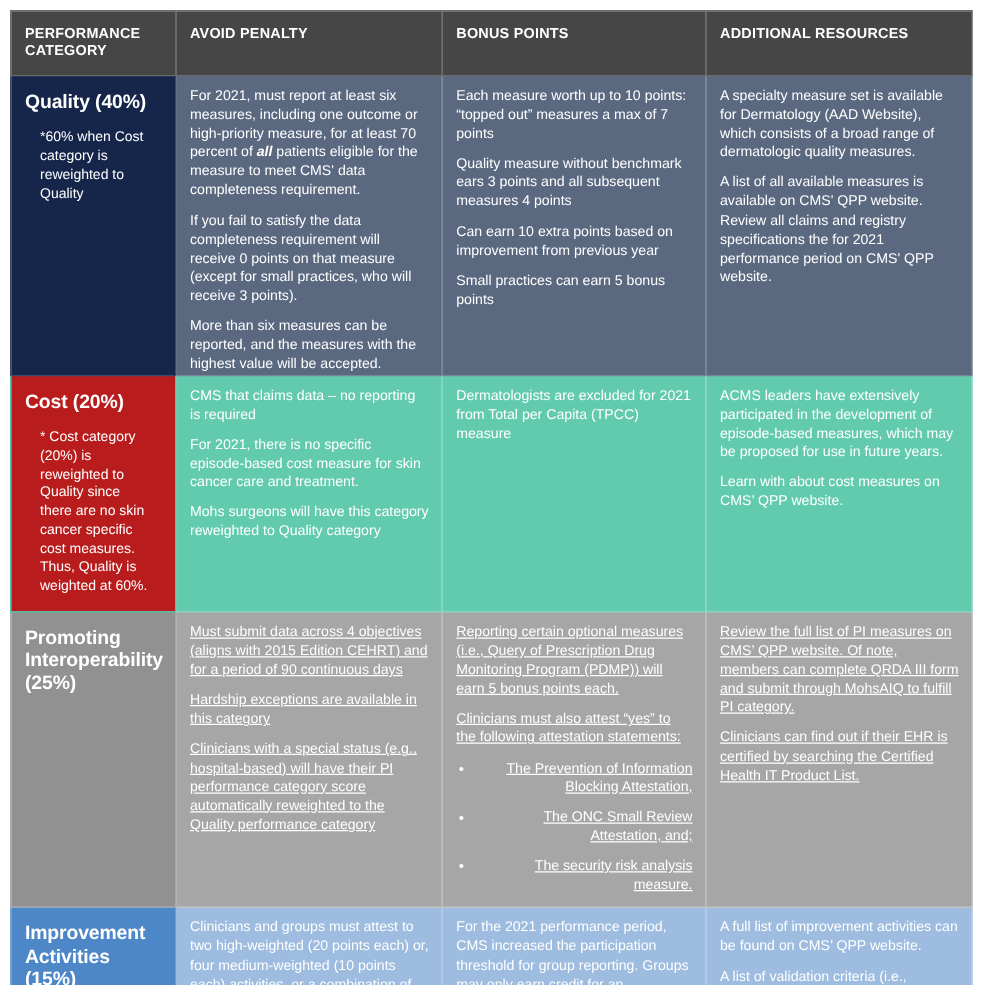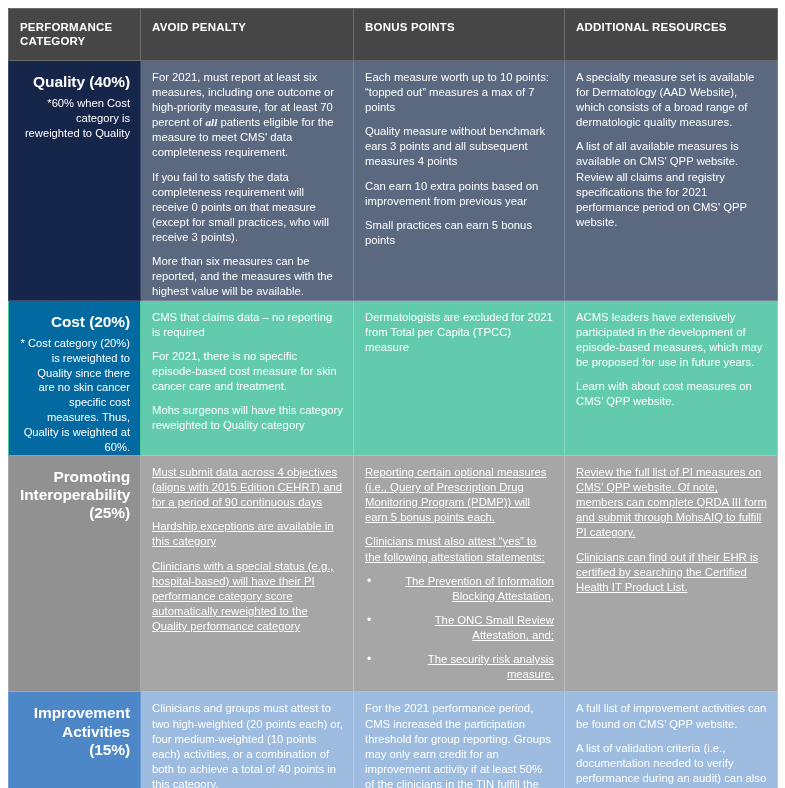--- a/index.html
+++ b/index.html
@@ -50,33 +50,32 @@
     padding-bottom: 11px;
     text-align: left;
     border-color: #6b6b6b;
   }
   thead th.hdr-first { }
 
   
   td.cat {
     color: #ffffff;
     padding-top: 12px;
-    text-align: right;
   }
   .cat-title {
     font-size: 15.5px;
     font-weight: bold;
     line-height: 1.18;
     margin: 0 0 5px 0;
     letter-spacing: -0.1px;
   }
   .cat-note {
     font-size: 11.2px;
     line-height: 1.33;
-    margin: 0;
+    margin: 12px;
   }
 
   
   td.body {
     color: #ffffff;
     font-size: 11.3px;
     line-height: 1.34;
   }
   td.body p {
     margin: 0 0 9px 0;
@@ -94,27 +93,27 @@
     text-align: right;
   }
   td.body ul li:last-child { margin-bottom: 0; }
   td.body ul li:before {
     content: "\2022";
     position: absolute;
     left: 2px;
     top: -1px;
     font-size: 12px;
   }
-  .bi { font-weight: bold; font-style: italic; font-family: Liberation Serif, serif; }
+  .bi { font-weight: bold; font-style: italic; }
 
   
   .r-quality td.cat  { background: #16264b; border-color: #3b4a69; }
   .r-quality td.body { background: #5a6880; border-color: #7b8599; }
 
-  .r-cost td.cat  { background: #0369a1; border-color: #4ec4a0; }
+  .r-cost td.cat  { background: #b91c1c; border-color: #4ec4a0; }
   .r-cost td.body { background: #63cbad; border-color: #83d9c1; }
 
   .r-pi td.cat  { background: #919191; border-color: #a8a8a8; }
   .r-pi td.body { background: #a6a6a6; border-color: #bdbdbd; text-decoration: underline; }
 
   .r-ia td.cat  { background: #4e87c7; border-color: #6f9ed4; }
   .r-ia td.body { background: #9dbcdf; border-color: #b2cae7; }
 
   
   .r-quality td { height: 186px; }
@@ -144,21 +143,21 @@
     <tbody>
 
       <tr class="r-quality">
         <td class="cat">
           <p class="cat-title">Quality (40%)</p>
           <p class="cat-note">*60% when Cost category is reweighted to Quality</p>
         </td>
         <td class="body">
           <p>For 2021, must report at least six measures, including one outcome or high-priority measure, for at least 70 percent of <span class="bi">all</span> patients eligible for the measure to meet CMS' data completeness requirement.</p>
           <p>If you fail to satisfy the data completeness requirement will receive 0 points on that measure (except for small practices, who will receive 3 points).</p>
-          <p>More than six measures can be reported, and the measures with the highest value will be available.</p>
+          <p>More than six measures can be reported, and the measures with the highest value will be accepted.</p>
         </td>
         <td class="body">
           <p>Each measure worth up to 10 points: “topped out” measures a max of 7 points</p>
           <p>Quality measure without benchmark ears 3 points and all subsequent measures 4 points</p>
           <p>Can earn 10 extra points based on improvement from previous year</p>
           <p>Small practices can earn 5 bonus points</p>
         </td>
         <td class="body">
           <p>A specialty measure set is available for Dermatology (AAD Website), which consists of a broad range of dermatologic quality measures.</p>
           <p>A list of all available measures is available on CMS' QPP website. Review all claims and registry specifications the for 2021 performance period on CMS' QPP website.</p>

